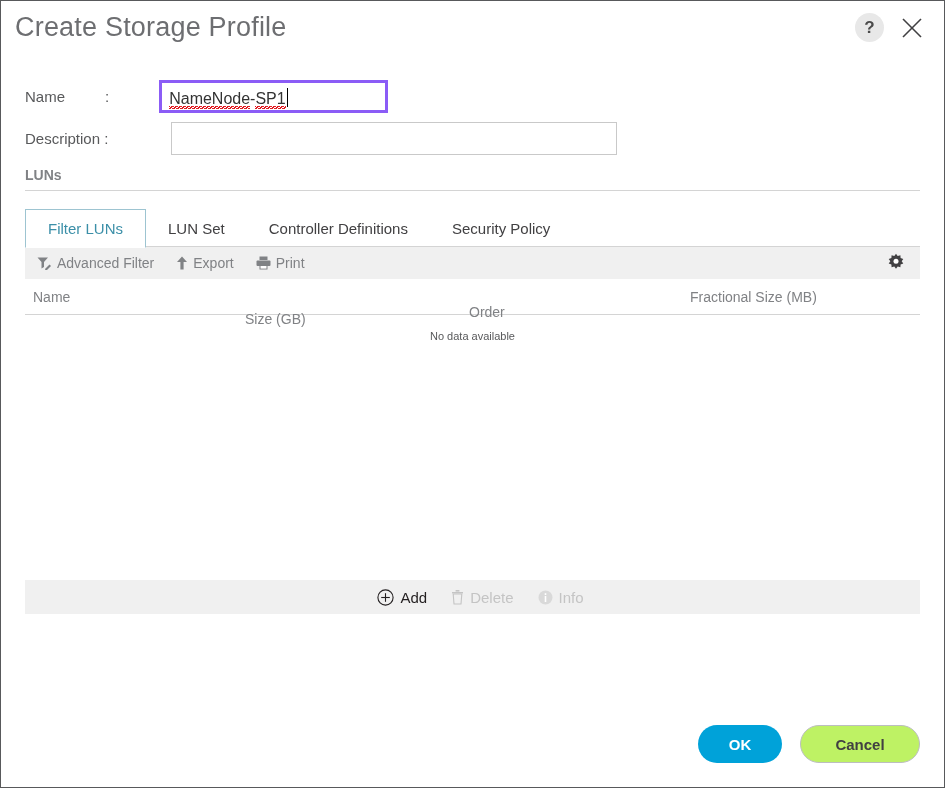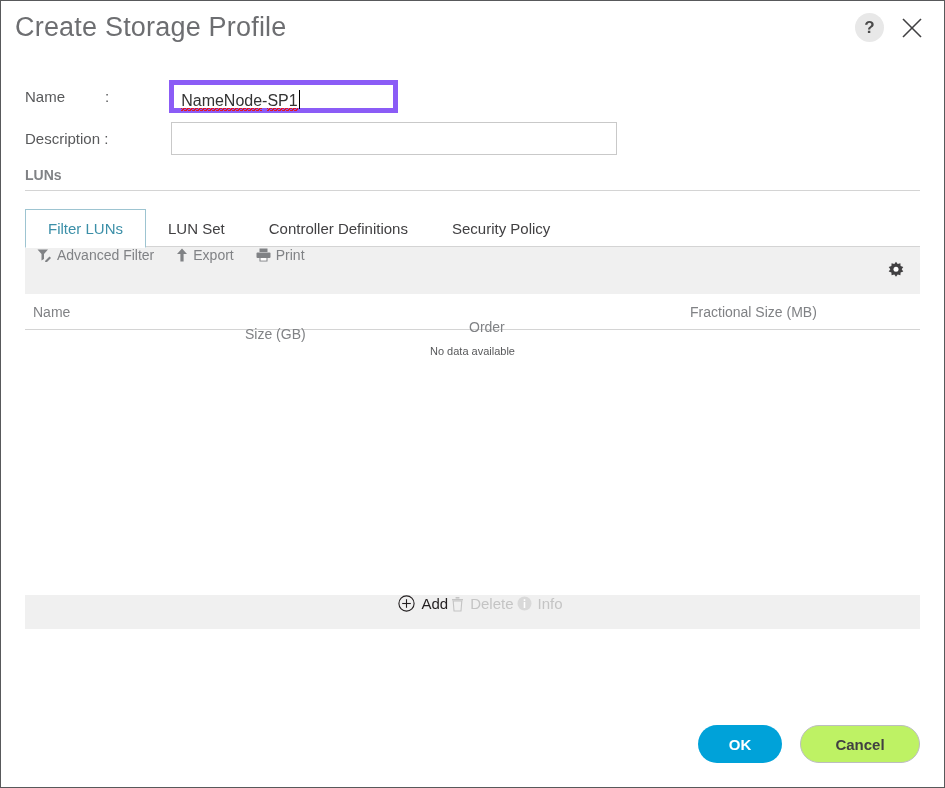--- a/index.html
+++ b/index.html
@@ -98,24 +98,24 @@
     border: 1px solid #c9c9c9;
     background: #ffffff;
     font-family: "Liberation Sans", sans-serif;
     font-size: 16px;
     color: #333333;
     padding: 0 6px;
     outline: none;
   }
   .name-input-wrap {
     position: relative;
-    margin-left: 16px;
+    margin-left: 6px;
     width: 229px;
     height: 33px;
-    border: 5px solid #8b5cf6;
+    border: 3px solid #8b5cf6;
     background: #fff;
     box-sizing: border-box;
   }
   .name-input-value {
     position: absolute;
     left: 7px;
     top: 4px;
     font-size: 16px;
     color: #333333;
     white-space: nowrap;
@@ -200,24 +200,24 @@
     background: #ffffff;
     border: 1px solid #9dc4d1;
     border-bottom: 1px solid #ffffff;
     margin-bottom: -1px;
   }
 
   
   .grid-toolbar {
     position: relative;
     margin: 0 24px;
-    height: 47px;
+    height: 32px;
     background: #f0f0f0;
     display: flex;
-    align-items: flex-start;
+    align-items: center;
     padding-left: 12px;
   }
   .tool-btn {
     display: flex;
     align-items: center;
     gap: 5px;
     font-size: 14px;
     color: #808285;
     margin-right: 22px;
     cursor: pointer;
@@ -263,23 +263,23 @@
     font-size: 11px;
     color: #58595b;
   }
 
   
   .grid-footer {
     margin: 0 24px;
     height: 34px;
     background: #f0f0f0;
     display: flex;
-    align-items: flex-start;
+    align-items: center;
     justify-content: center;
-    gap: 3px;
+    gap: 24px;
     padding-left: 16px;
   }
   .footer-btn {
     display: flex;
     align-items: center;
     gap: 6px;
     font-size: 15px;
     cursor: pointer;
     user-select: none;
   }

